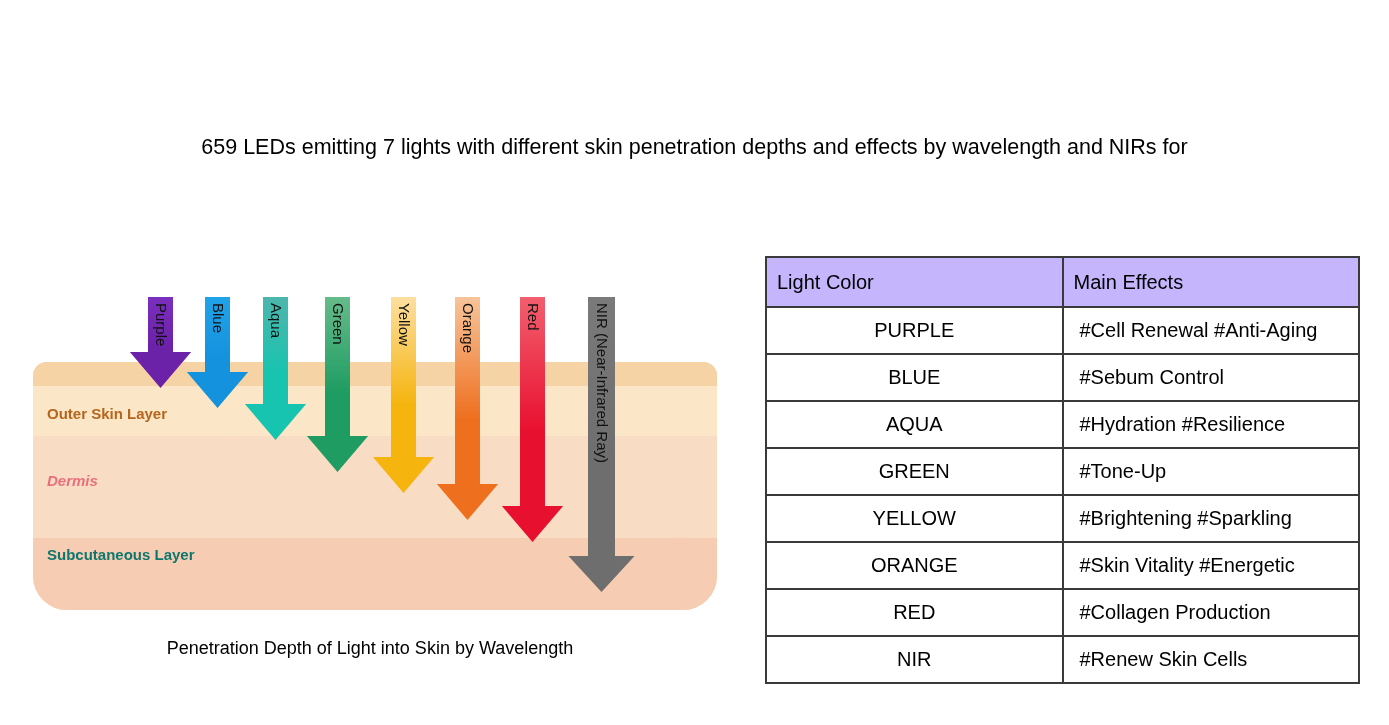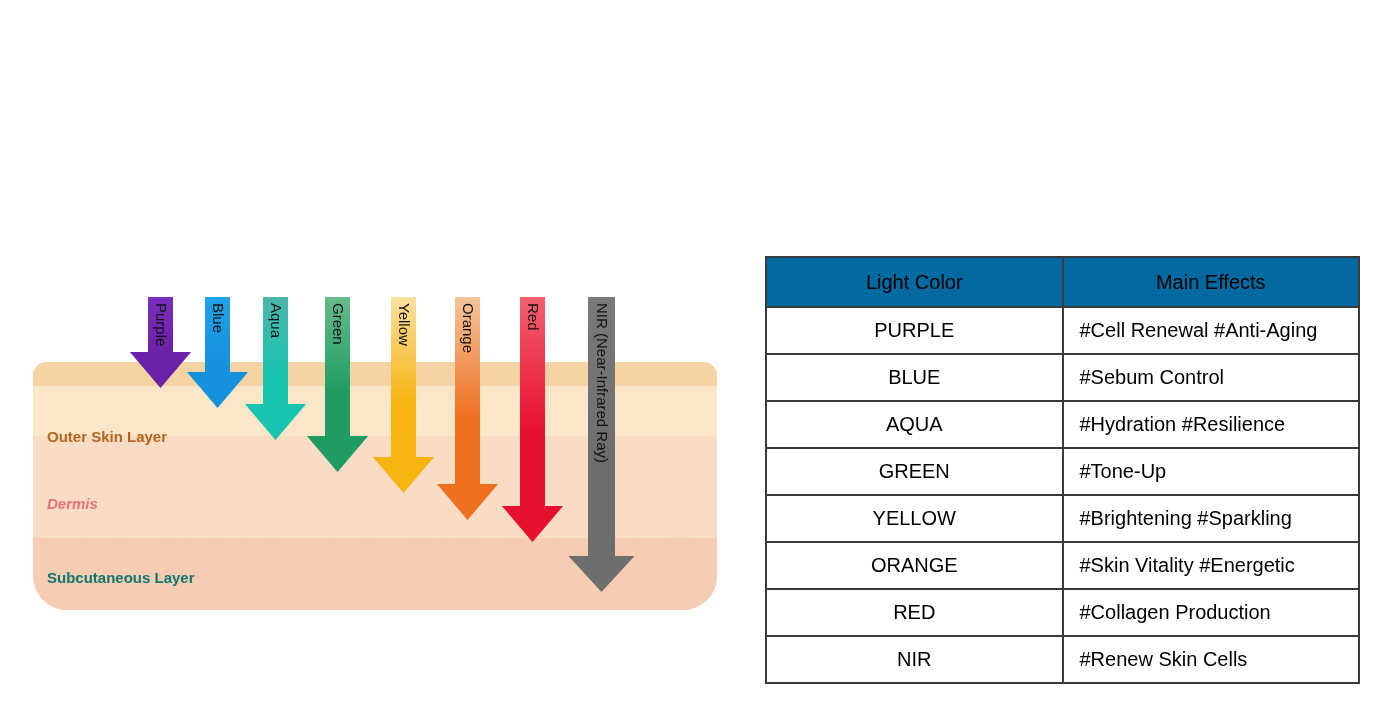--- a/index.html
+++ b/index.html
@@ -56,21 +56,21 @@
   }
   .layer-sub{
     position:absolute;left:0;top:176px;width:100%;height:80px;
     background:#f6cdb2;
   }
   .wave-2{
     position:absolute;left:0;top:166px;width:100%;height:24px;
   }
 
   .layer-label{
-    position:absolute;font-size:15px;font-weight:bold;white-space:nowrap;margin-top:23px;
+    position:absolute;font-size:15px;font-weight:bold;white-space:nowrap;
   }
   .lbl-outer{left:47px;top:155px;color:#b5651d;}
   .lbl-dermis{left:47px;top:222px;color:#e8707c;font-style:italic;}
   .lbl-sub{left:47px;top:296px;color:#0f766e;}
 
   .arrows{position:absolute;left:0;top:0;width:740px;height:400px;}
 
   .caption{
     position:absolute;left:0px;top:388px;width:740px;
     text-align:center;font-size:18px;color:#000;
@@ -87,40 +87,41 @@
   }
   table.effects th, table.effects td{
     border:2px solid #3a3a3a;
     height:45px;
     font-size:20px;
     font-weight:normal;
     padding:0 10px;
     background:#ffffff;
   }
   table.effects thead th{
-    background:#0369a1;
-    text-align:center;
+    background:#c4b5fd;
+    text-align:left;
     height:48px;
   }
   table.effects td.color-cell{
     text-align:center;
     width:192px;
   }
   table.effects td.effect-cell{
     text-align:left;
     padding-left:16px;
   }
 </style>
 </head>
 <body>
 
 <div class="page">
 
 
   <div class="subtitle">
+    <div>659 LEDs emitting 7 lights with different skin penetration depths and effects by wavelength and NIRs for</div>
   </div>
 
   <div class="diagram">
 
     <div class="skin">
       <div class="layer-epi"></div>
       <div class="layer-outer"></div>
       <div class="layer-dermis"></div>
       <svg class="wave-1" viewBox="0 0 684 22" preserveAspectRatio="none">
         <path d="M0,12 C60,4 120,18 190,12 C260,6 320,17 400,11 C470,6 540,16 610,10 C645,7 670,11 684,10 L684,22 L0,22 Z" fill="#f9dcc4"></path>
@@ -193,20 +194,21 @@
         <div style="position: absolute; left: 160.5px; top: 53px; transform-origin: 0px 0px; transform: rotate(90deg) translate(0px, -50%); white-space: nowrap; font-size: 15px; font-weight: normal; color: rgb(17, 17, 17);">Purple</div>
         <div style="position: absolute; left: 217.5px; top: 53px; transform-origin: 0px 0px; transform: rotate(90deg) translate(0px, -50%); white-space: nowrap; font-size: 15px; font-weight: normal; color: rgb(17, 17, 17);">Blue</div>
         <div style="position: absolute; left: 275.5px; top: 53px; transform-origin: 0px 0px; transform: rotate(90deg) translate(0px, -50%); white-space: nowrap; font-size: 15px; font-weight: normal; color: rgb(17, 17, 17);">Aqua</div>
         <div style="position: absolute; left: 337.5px; top: 53px; transform-origin: 0px 0px; transform: rotate(90deg) translate(0px, -50%); white-space: nowrap; font-size: 15px; font-weight: normal; color: rgb(17, 17, 17);">Green</div>
         <div style="position: absolute; left: 403.5px; top: 53px; transform-origin: 0px 0px; transform: rotate(90deg) translate(0px, -50%); white-space: nowrap; font-size: 15px; font-weight: normal; color: rgb(17, 17, 17);">Yellow</div>
         <div style="position: absolute; left: 467.5px; top: 53px; transform-origin: 0px 0px; transform: rotate(90deg) translate(0px, -50%); white-space: nowrap; font-size: 15px; font-weight: normal; color: rgb(17, 17, 17);">Orange</div>
         <div style="position: absolute; left: 532.5px; top: 53px; transform-origin: 0px 0px; transform: rotate(90deg) translate(0px, -50%); white-space: nowrap; font-size: 15px; font-weight: normal; color: rgb(17, 17, 17);">Red</div>
         <div style="position: absolute; left: 601.5px; top: 53px; transform-origin: 0px 0px; transform: rotate(90deg) translate(0px, -50%); white-space: nowrap; font-size: 15px; font-weight: normal; color: rgb(17, 17, 17);">NIR (Near-Infrared Ray)</div>
       </div>
 
+    <div class="caption">Penetration Depth of Light into Skin by Wavelength</div>
   </div>
 
   <div class="table-wrap">
     <table class="effects">
       <thead>
         <tr>
           <th class="color-cell">Light Color</th>
           <th>Main Effects</th>
         </tr>
       </thead>

